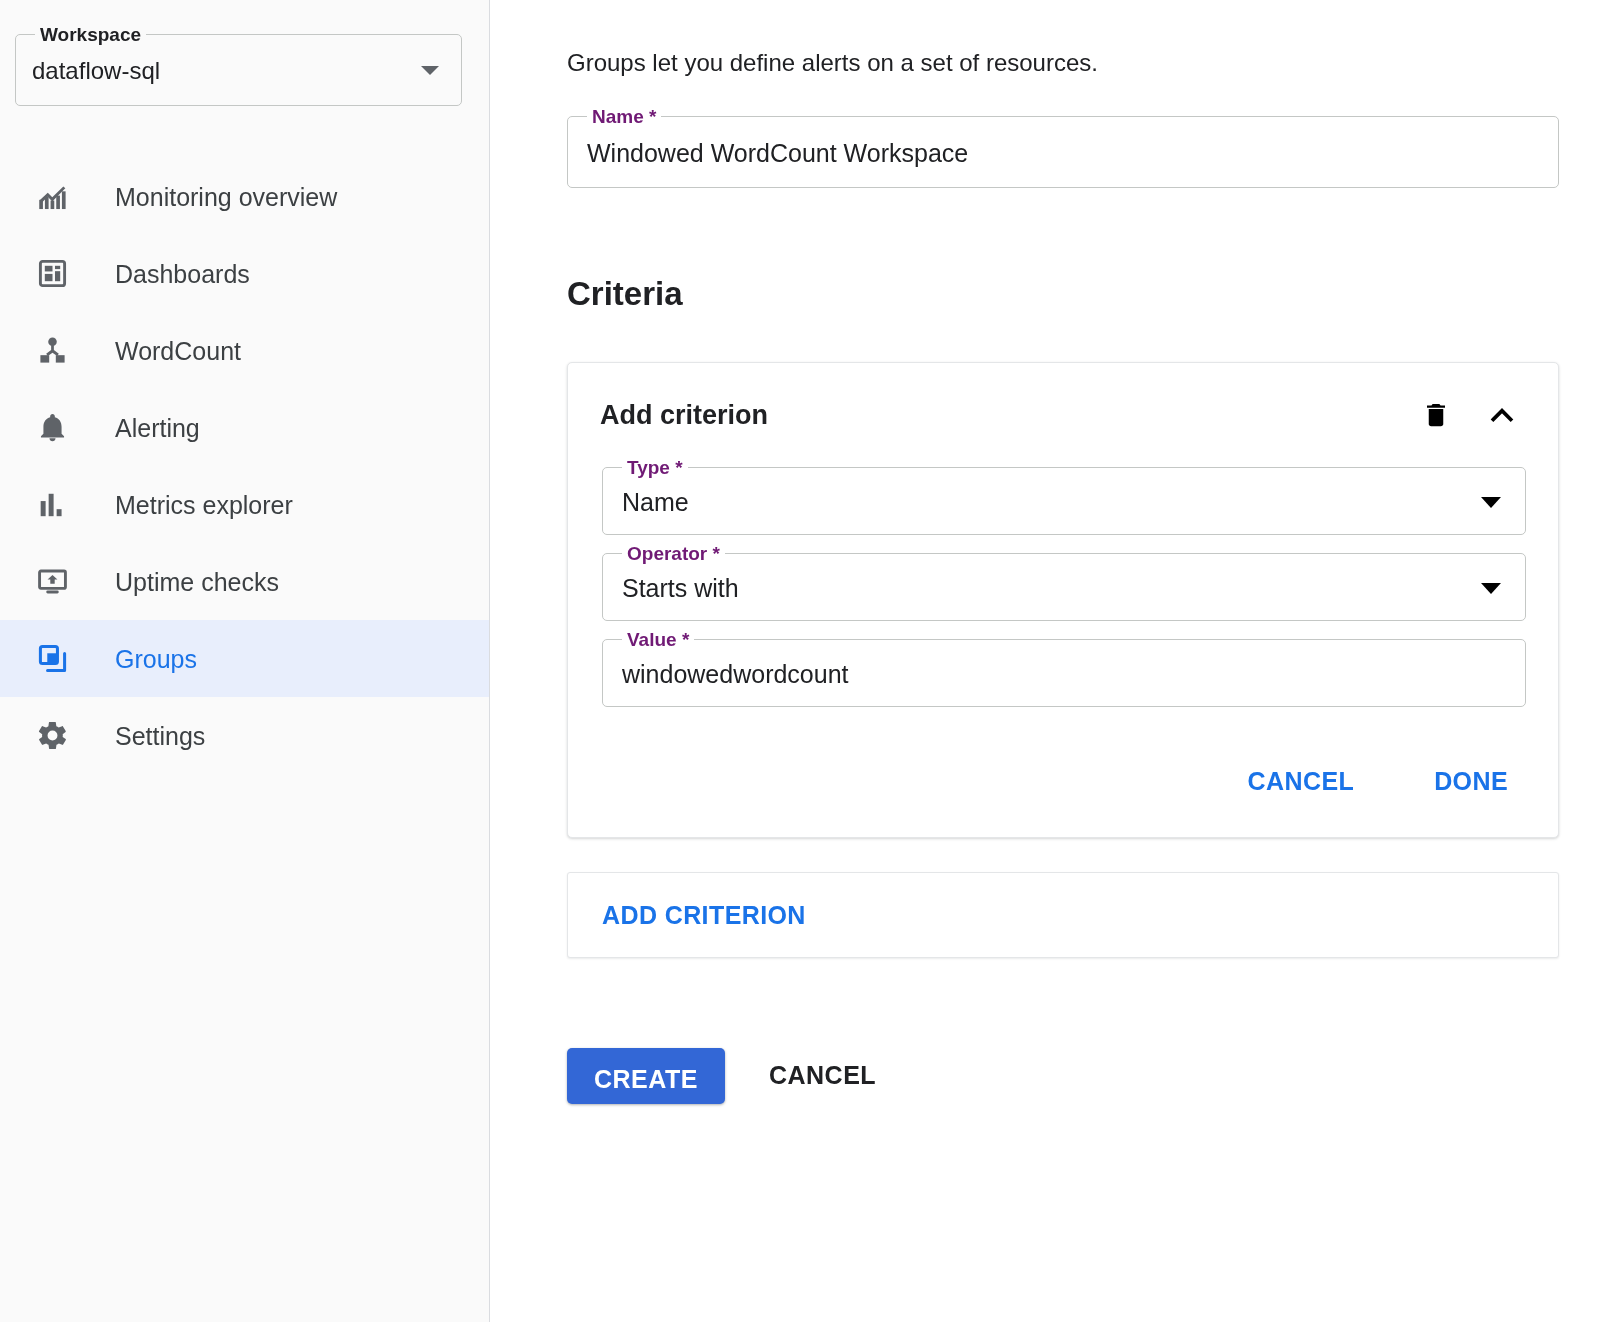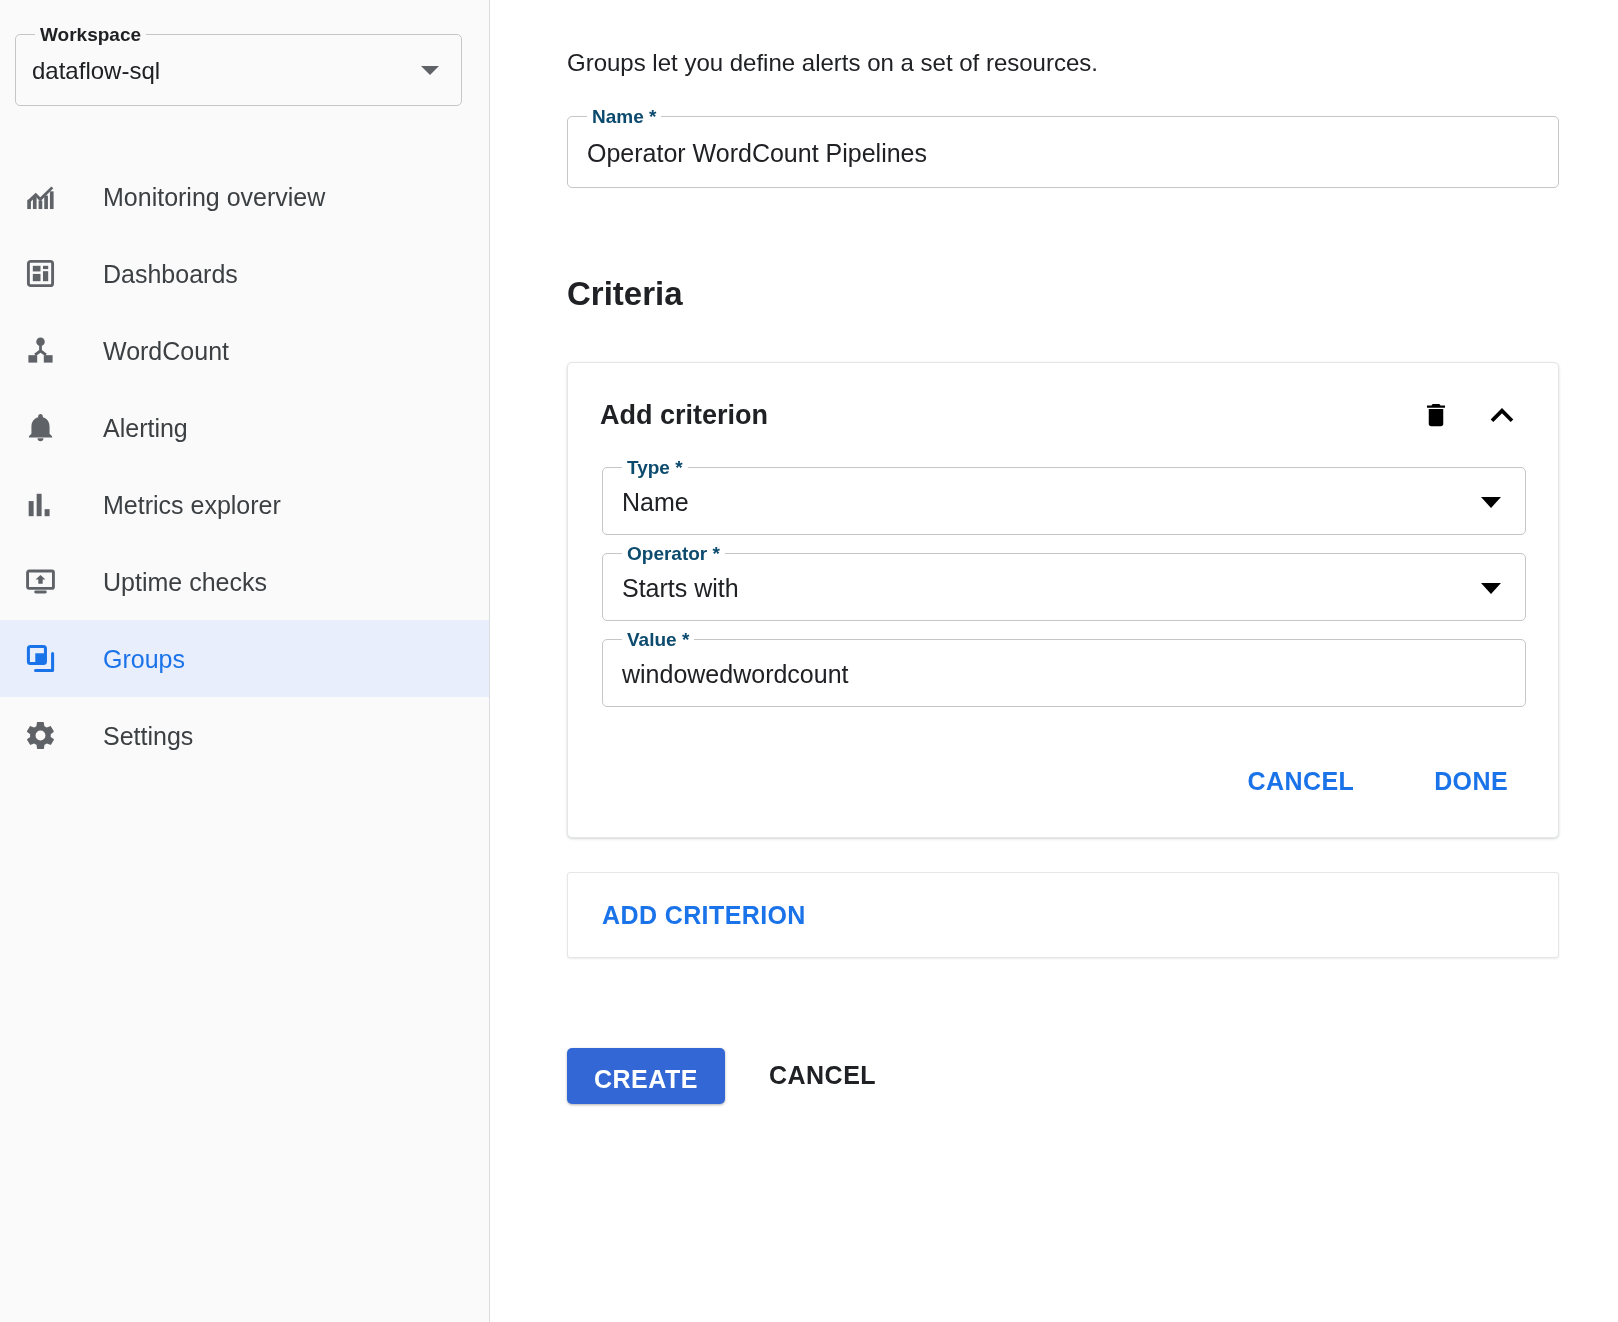--- a/index.html
+++ b/index.html
@@ -62,21 +62,21 @@
     border-left: 9px solid transparent;
     border-right: 9px solid transparent;
     border-top: 9px solid #5f6368;
   }
 
   .nav { margin-top: 52px; }
   .nav-item {
     display: flex;
     align-items: center;
     height: 77px;
-    padding-left: 20px;
+    padding-left: 32px;
     cursor: pointer;
   }
   .nav-item.active { background: #e8eefc; }
   .nav-icon {
     width: 40px;
     height: 40px;
     display: flex;
     align-items: center;
     justify-content: center;
     flex: 0 0 40px;
@@ -116,21 +116,21 @@
     background: #ffffff;
   }
   .of > .of-legend {
     position: absolute;
     top: -11px;
     left: 19px;
     background: #ffffff;
     padding: 0 5px;
     font-size: 19px;
     font-weight: bold;
-    color: #0c4a6e;
+    color: #701a75;
     line-height: 22px;
     white-space: nowrap;
   }
   .of > .of-value {
     position: absolute;
     left: 19px;
     font-size: 25px;
     color: #202124;
     line-height: 30px;
   }
@@ -380,21 +380,21 @@
 
     </nav>
   </aside>
 
   <main class="main">
 
     <p class="intro">Groups let you define alerts on a set of resources.</p>
 
     <div class="of" id="name-field">
       <span class="of-legend">Name *</span>
-      <span class="of-value">Operator WordCount Pipelines</span>
+      <span class="of-value">Windowed WordCount Workspace</span>
     </div>
 
     <h2 class="criteria-title">Criteria</h2>
 
     <section class="criterion-card">
 
       <div class="card-header">
         <span class="card-title">Add criterion</span>
 
         <span class="icon-btn">

